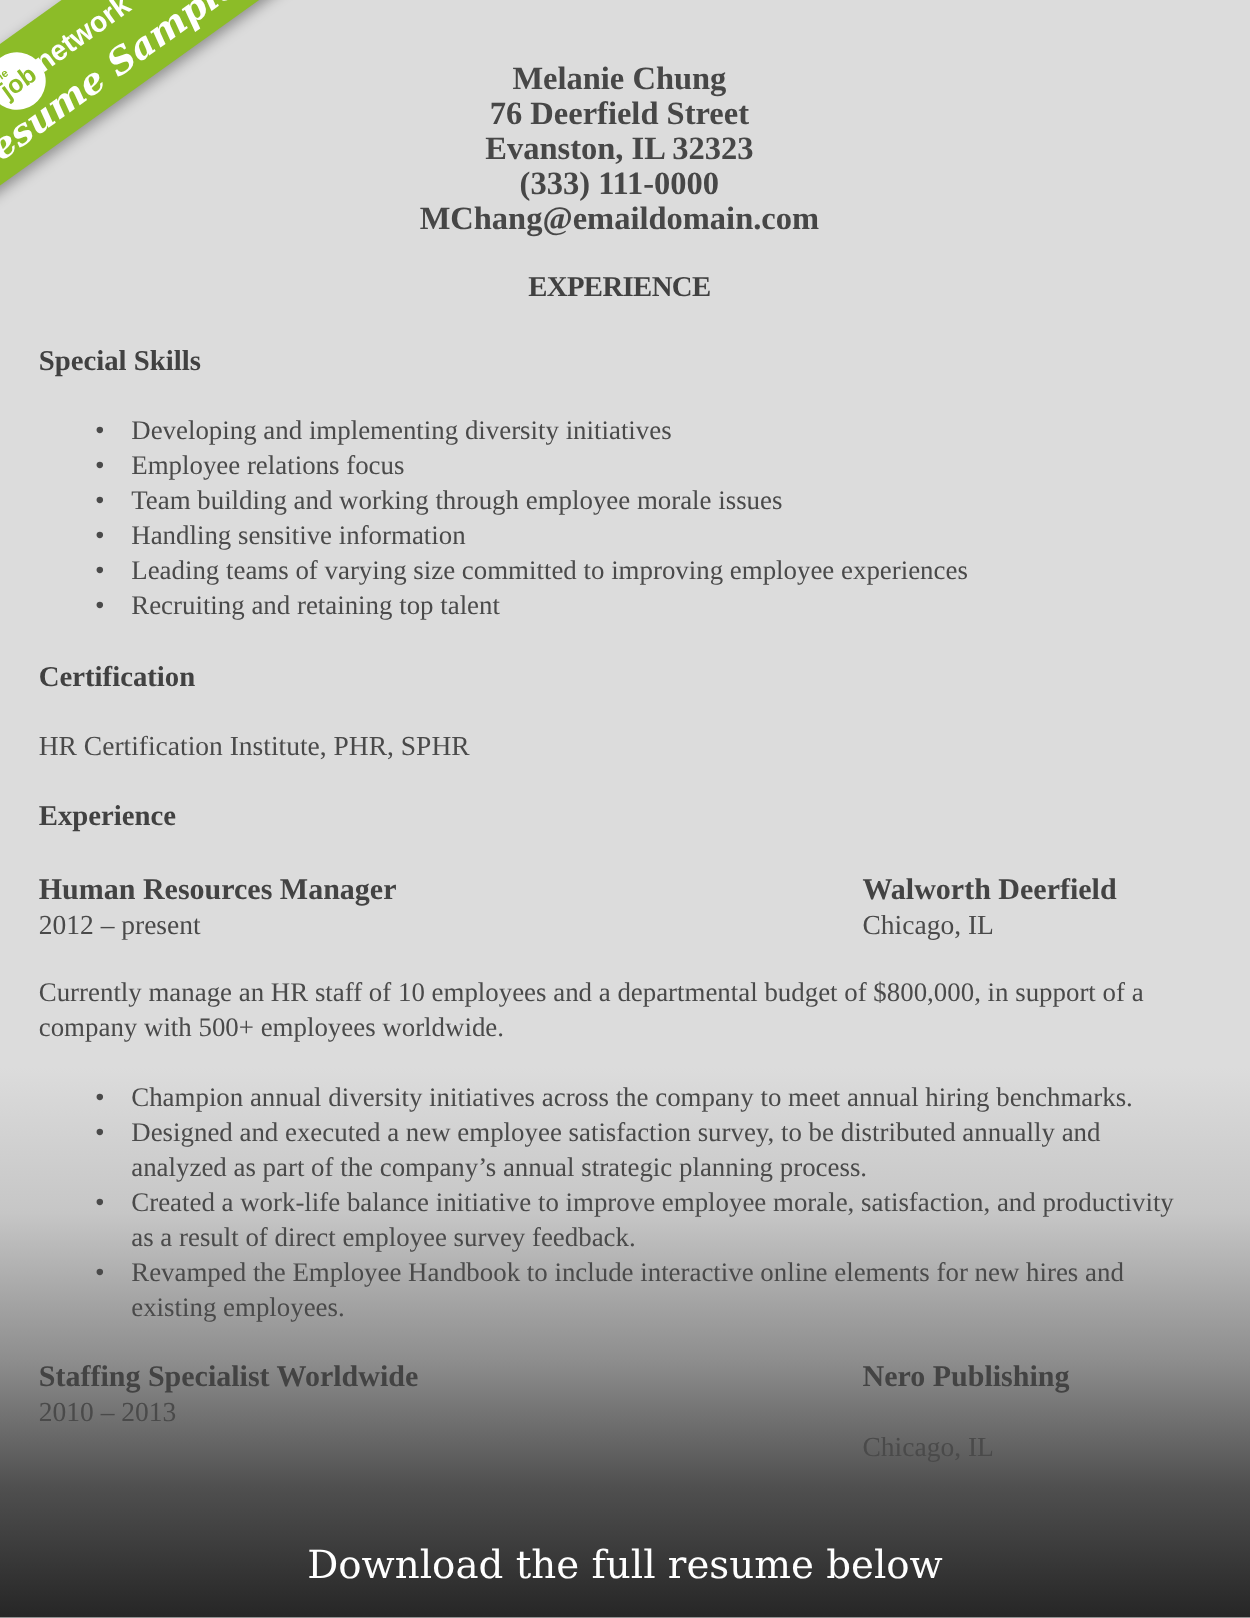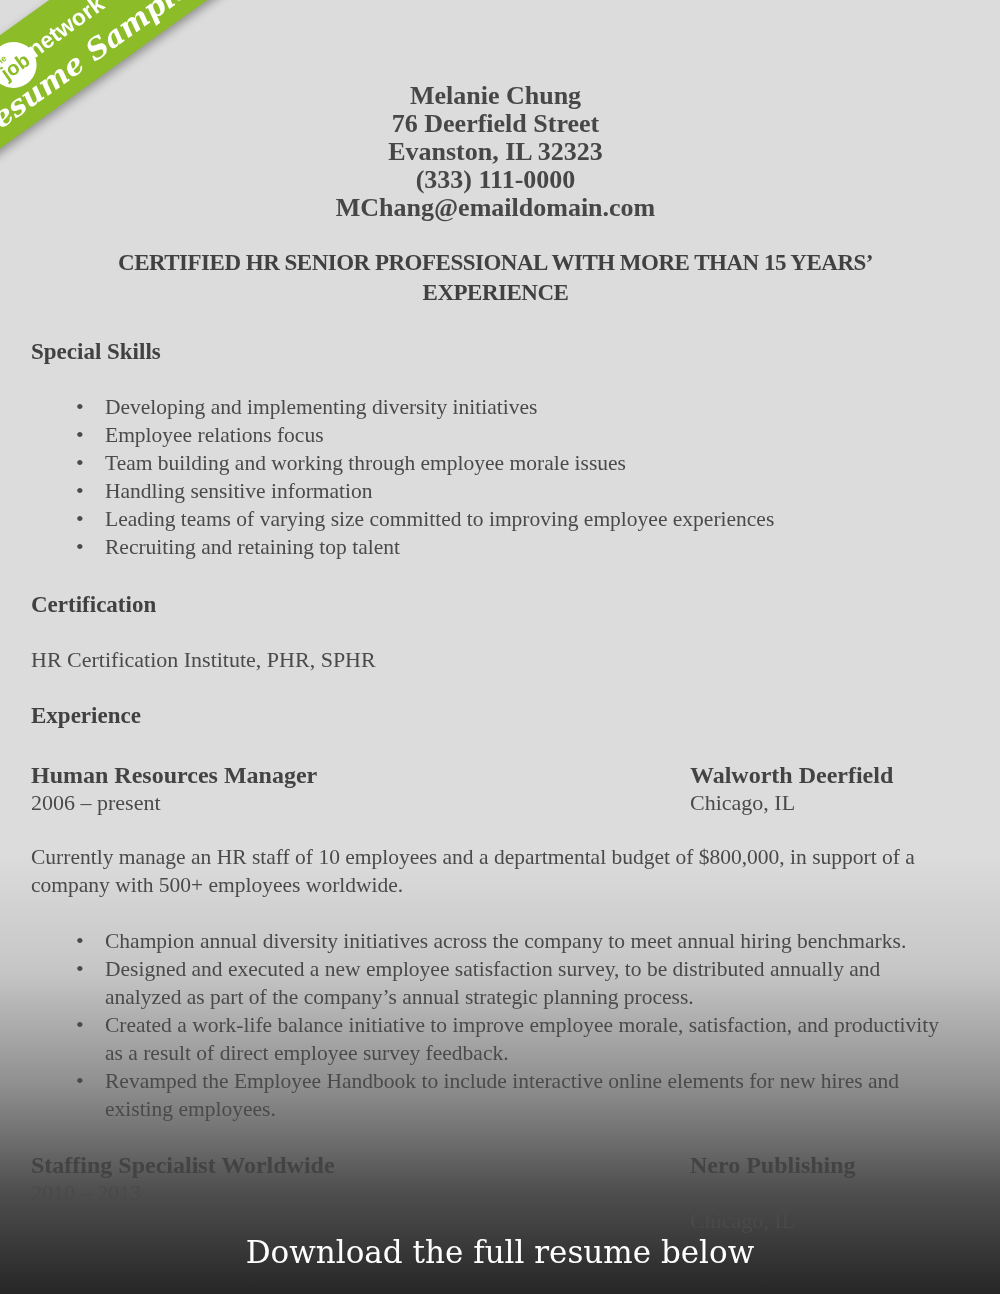--- a/index.html
+++ b/index.html
@@ -16,21 +16,21 @@
       #dcdcdc 0%, #dcdcdc 66%,
       #c6c6c6 75%, #8e8e8e 84%,
       #4f4f4f 92%, #262626 100%);
   }
   .content {
     position: absolute;
     left: 31px; right: 40px; top: 0;
   }
   
   .contact {
-    padding-top: 82px;
+    padding-top: 49px;
     text-align: center;
     font-weight: 700;
     font-size: 26px;
     line-height: 28px;
     color: #474747;
   }
   
   .headline {
     margin-top: 26px;
     text-align: center;
@@ -181,21 +181,20 @@
 
     <header class="contact">
       <div>Melanie Chung</div>
       <div>76 Deerfield Street</div>
       <div>Evanston, IL 32323</div>
       <div>(333) 111-0000</div>
       <div>MChang@emaildomain.com</div>
     </header>
 
     <div class="headline">
-      <div>CERTIFIED HR SENIOR PROFESSIONAL WITH MORE THAN 15 YEARS’</div>
       <div>EXPERIENCE</div>
     </div>
 
     <h2 class="skills-title">Special Skills</h2>
     <ul class="bullets skills-list">
       <li>Developing and implementing diversity initiatives</li>
       <li>Employee relations focus</li>
       <li>Team building and working through employee morale issues</li>
       <li>Handling sensitive information</li>
       <li>Leading teams of varying size committed to improving employee experiences</li>
@@ -203,21 +202,21 @@
     </ul>
 
     <h2 class="cert-title">Certification</h2>
     <p class="cert-body">HR Certification Institute, PHR, SPHR</p>
 
     <h2 class="exp-title">Experience</h2>
 
     <div class="job-header">
       <div class="job-left">
         <div class="job-role">Human Resources Manager</div>
-        <div class="job-dates">2006 – present</div>
+        <div class="job-dates">2012 – present</div>
       </div>
       <div class="job-right">
         <div class="job-company">Walworth Deerfield</div>
         <div class="job-location">Chicago, IL</div>
       </div>
     </div>
 
     <p class="job-summary">Currently manage an HR staff of 10 employees and a departmental budget of $800,000, in support of a company with 500+ employees worldwide.</p>
 
     <ul class="bullets job-bullets">

